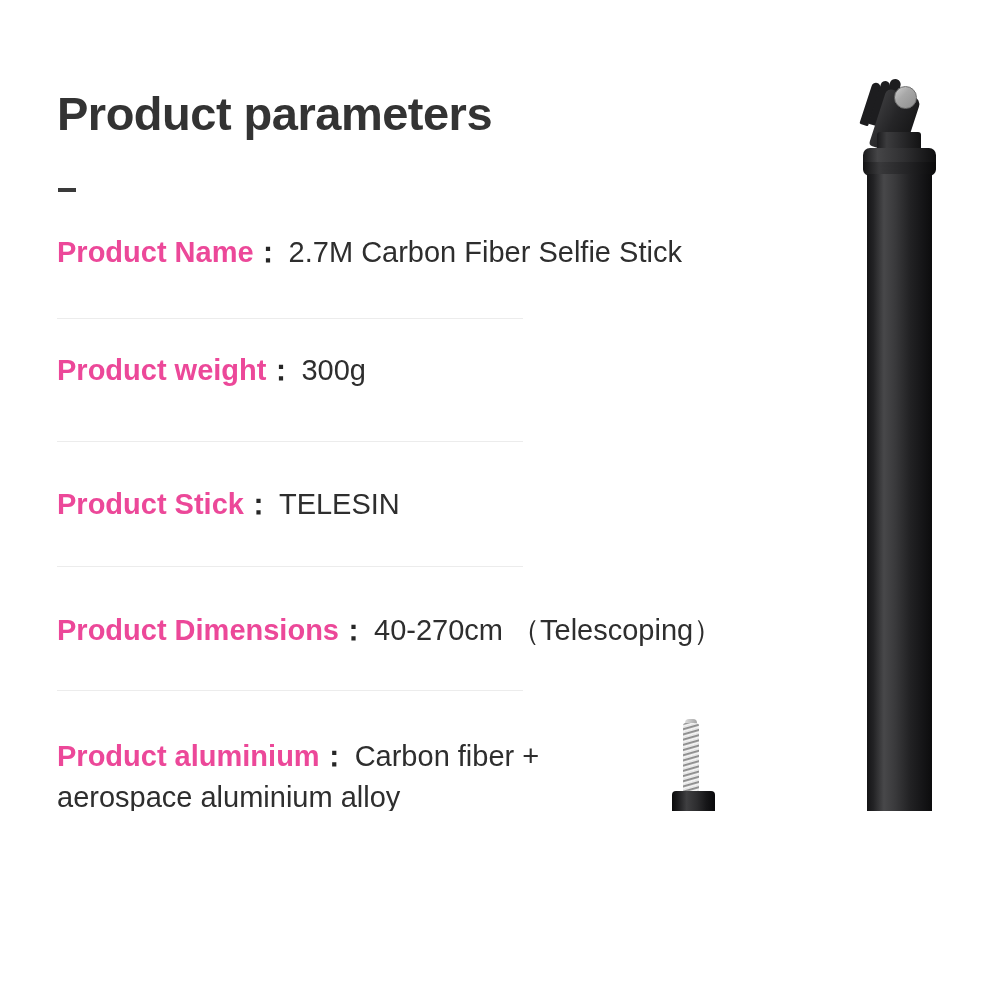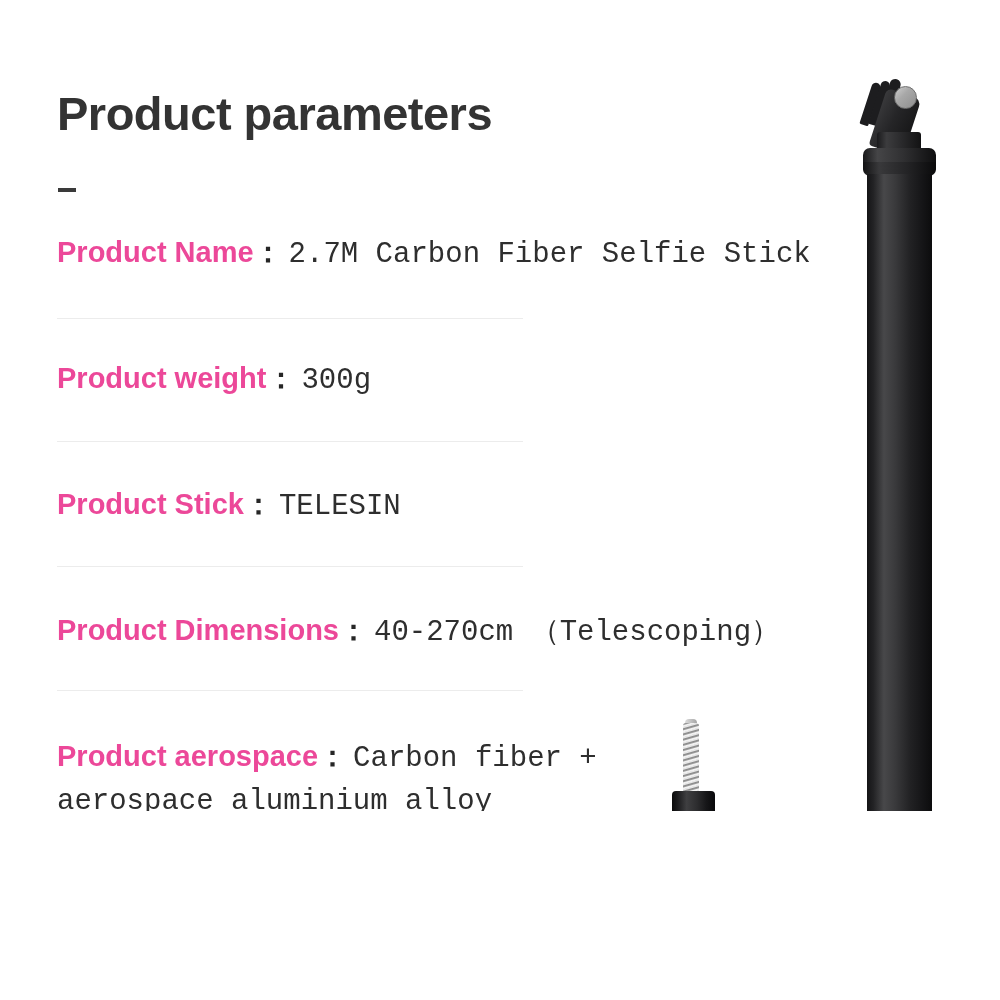--- a/index.html
+++ b/index.html
@@ -65,21 +65,20 @@
     color: #ec4899;
   }
   .spec-colon {
     font-weight: bold;
     color: #262626;
   }
   .spec-value {
     font-weight: normal;
     color: #2e2e2e;
     margin-left: 6px;
-    font-family: Liberation Mono, monospace;
   }
   .divider {
     position: absolute;
     left: 57px;
     width: 466px;
     height: 1px;
     background: #ececec;
   }
 
   
@@ -278,37 +277,37 @@
   <div id="page-title">Product parameters</div>
   <div id="title-dash"></div>
 
   <div id="spec-list">
 
     <div class="spec-row" style="top: 232px;">
       <span class="spec-label">Product Name</span><span class="spec-colon">：</span><span class="spec-value">2.7M Carbon Fiber Selfie Stick</span>
     </div>
     <div class="divider" style="top: 318px;"></div>
 
-    <div class="spec-row" style="top: 358px;">
+    <div class="spec-row" style="top: 350px;">
       <span class="spec-label">Product weight</span><span class="spec-colon">：</span><span class="spec-value">300g</span>
     </div>
     <div class="divider" style="top: 441px;"></div>
 
     <div class="spec-row" style="top: 484px;">
       <span class="spec-label">Product Stick</span><span class="spec-colon">：</span><span class="spec-value">TELESIN</span>
     </div>
     <div class="divider" style="top: 566px;"></div>
 
     <div class="spec-row" style="top: 610px;">
       <span class="spec-label">Product Dimensions</span><span class="spec-colon">：</span><span class="spec-value">40-270cm （Telescoping）</span>
     </div>
     <div class="divider" style="top: 690px;"></div>
 
     <div class="spec-row wrap" style="top: 736px;">
-      <span class="spec-label">Product aerospace</span><span class="spec-colon">：</span><span class="spec-value">Carbon fiber + aerospace aluminium alloy</span>
+      <span class="spec-label">Product aluminium</span><span class="spec-colon">：</span><span class="spec-value">Carbon fiber + aerospace aluminium alloy</span>
     </div>
     <div class="divider" style="top: 873px;"></div>
 
   </div>
 
   <div id="product-stick">
     <div class="prong" id="prong-1"></div>
     <div class="prong" id="prong-2"></div>
     <div class="prong" id="prong-3"></div>
     <div id="mount-body"></div>

